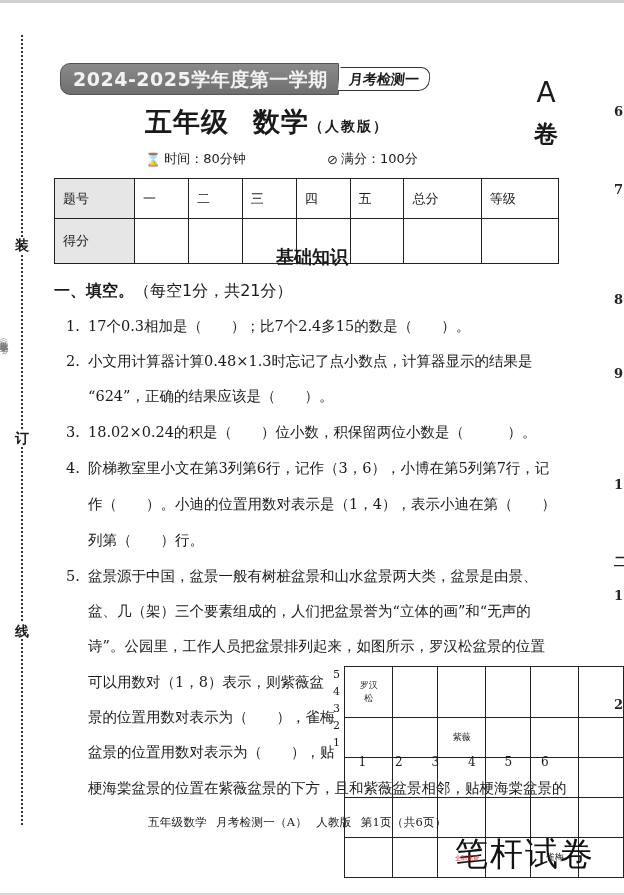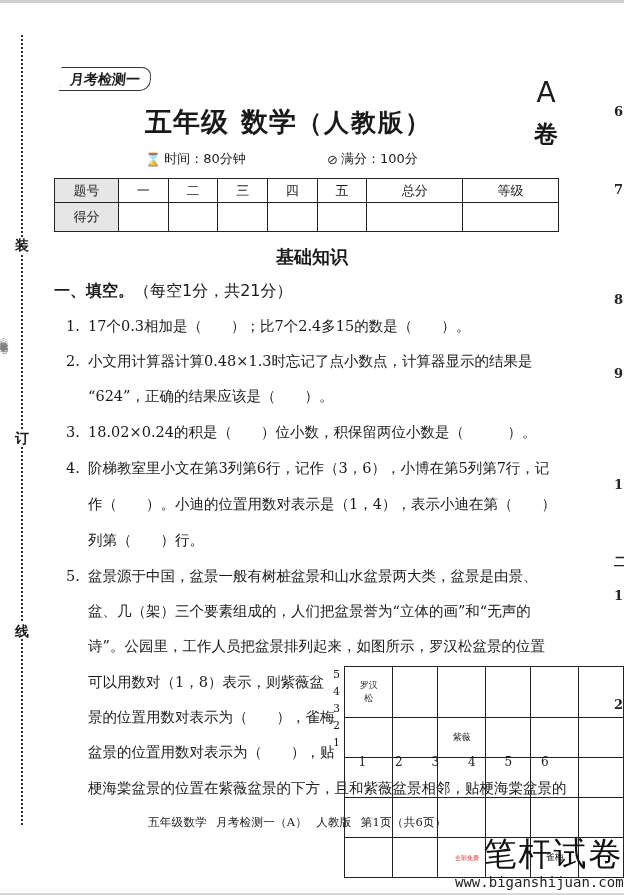--- a/index.html
+++ b/index.html
@@ -39,35 +39,35 @@
   }
   .banner-label {
     border: 1.5px solid #333; border-radius: 0 10px 10px 0; border-left: none;
     font-family: "DejaVu Sans", sans-serif; font-size: 14px; font-weight: bold;
     padding: 0 10px; height: 22px; line-height: 22px; background: #fff;
     margin-left: 0; transform: skewX(-6deg);
   }
 
   .title { position: absolute; left: 145px; top: 104px; font-size: 27px; font-weight: bold;
     font-family: "DejaVu Serif", serif; letter-spacing: 1px; }
-  .title .grade { margin-right: 12px; }
-  .title .edition { font-size: 25px; font-weight: bold; letter-spacing: 2px; }
+  .title .grade { margin-right: 24px; }
+  .title .edition { font-size: 14px; font-weight: bold; letter-spacing: 2px; }
 
   .paper-type { position: absolute; left: 526px; top: 78px; width: 40px; text-align: center;
     font-family: "DejaVu Sans", sans-serif; font-weight: bold; }
   .paper-type .letter { display: block; font-size: 28px; line-height: 30px; font-weight: normal; }
   .paper-type .juan { display: block; font-size: 24px; line-height: 36px; margin-top: 8px; }
 
   .meta { position: absolute; top: 150px; font-size: 13px; font-family: "DejaVu Sans", sans-serif; display: flex; align-items: center; }
   .meta .ico { font-size: 13px; margin-right: 3px; }
 
   
   table.score { position: absolute; left: 54px; top: 178px; width: 505px; border-collapse: collapse;
     font-family: "DejaVu Sans", sans-serif; font-size: 13px; }
-  table.score td { border: 1.5px solid #222; height: 23px; text-align: center; padding: 0; }
+  table.score td { border: 1.5px solid #222; height: 23px; padding: 8px; }
   table.score tr:nth-child(2) td { height: 28px; }
   table.score td.head { background: #e6e6e6; width: 63px; }
 
   .section-center { position: absolute; left: 0; width: 624px; top: 245px; text-align: center;
     font-family: "DejaVu Sans", sans-serif; font-size: 18px; font-weight: bold; }
 
   .part-title { position: absolute; left: 54px; top: 281px; font-size: 16px; font-family: "DejaVu Sans", sans-serif; }
   .part-title b { font-weight: bold; }
 
   .q { position: absolute; left: 66px; font-size: 14.5px; line-height: 20px; white-space: nowrap; font-family: "DejaVu Serif", serif; }
@@ -99,20 +99,21 @@
 <div class="topbar"></div>
 <div class="bottombar"></div>
 
 <div class="bind-line"></div>
 <div class="bind-char" style="top:237px">装</div>
 <div class="bind-char" style="top:430px">订</div>
 <div class="bind-char" style="top:623px">线</div>
 <div class="margin-faded" style="top:335px; height:160px;">（教学班）  （学号）</div>
 
 <div class="banner">
+  <span class="banner-term">2024-2025学年度第一学期</span>
   <span class="banner-label">月考检测一</span>
 </div>
 
 <div class="title">
   <span class="grade">五年级</span><span>数学</span><span class="edition">（人教版）</span>
 </div>
 
 <div class="paper-type">
   <span class="letter">A</span>
   <span class="juan">卷</span>
@@ -249,21 +250,20 @@
   </div>
 </div>
 
 <div class="footer">
   <span>五年级数学</span><span>月考检测一（A）</span><span>人教版</span><span>第1页（共6页）</span>
 </div>
 
 <div class="watermark">
   <div class="free">全部免费</div>
   <div class="brand">笔杆试卷</div>
-  <div class="url">www.biganshijuan.com</div>
 </div>
 
 <div class="next-page" style="top:104px">6</div>
 <div class="next-page" style="top:182px">7</div>
 <div class="next-page" style="top:292px">8</div>
 <div class="next-page" style="top:366px">9</div>
 <div class="next-page" style="top:477px">1</div>
 <div class="next-page" style="top:553px">二</div>
 <div class="next-page" style="top:588px">1</div>
 <div class="next-page" style="top:697px">2</div>

